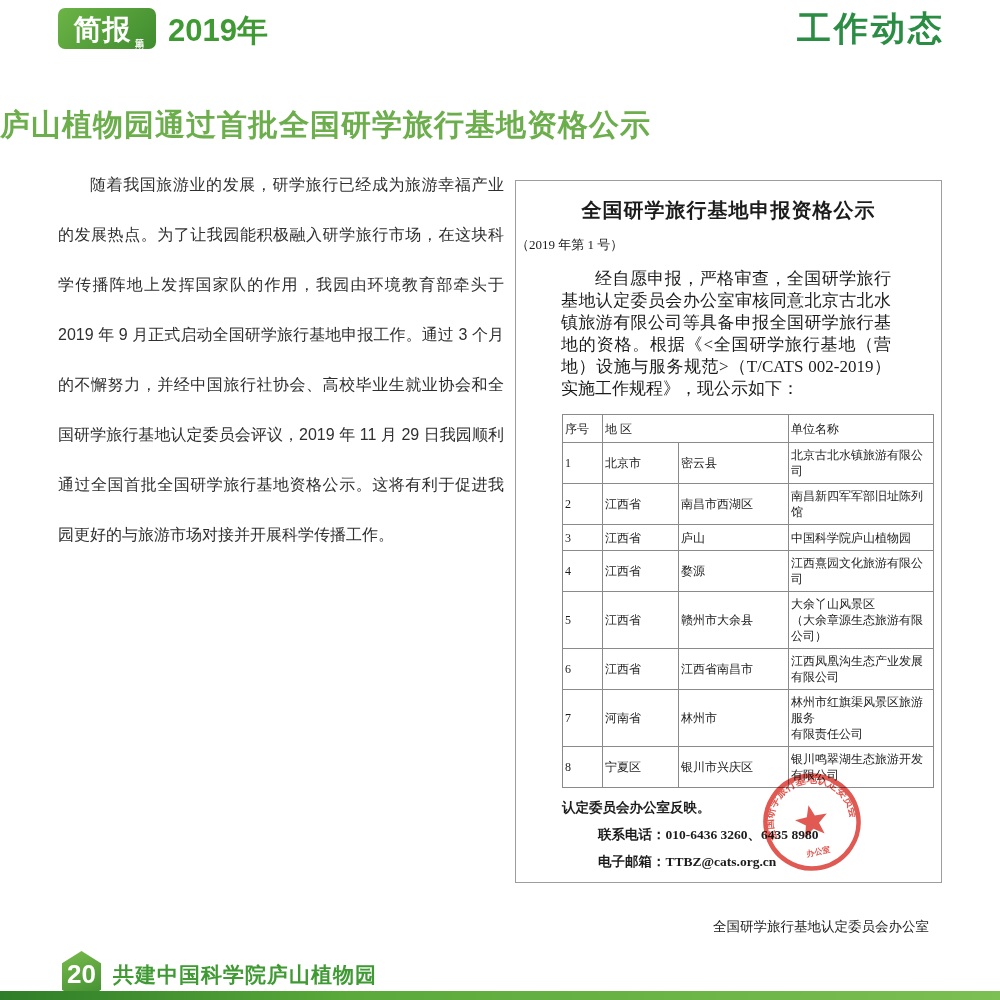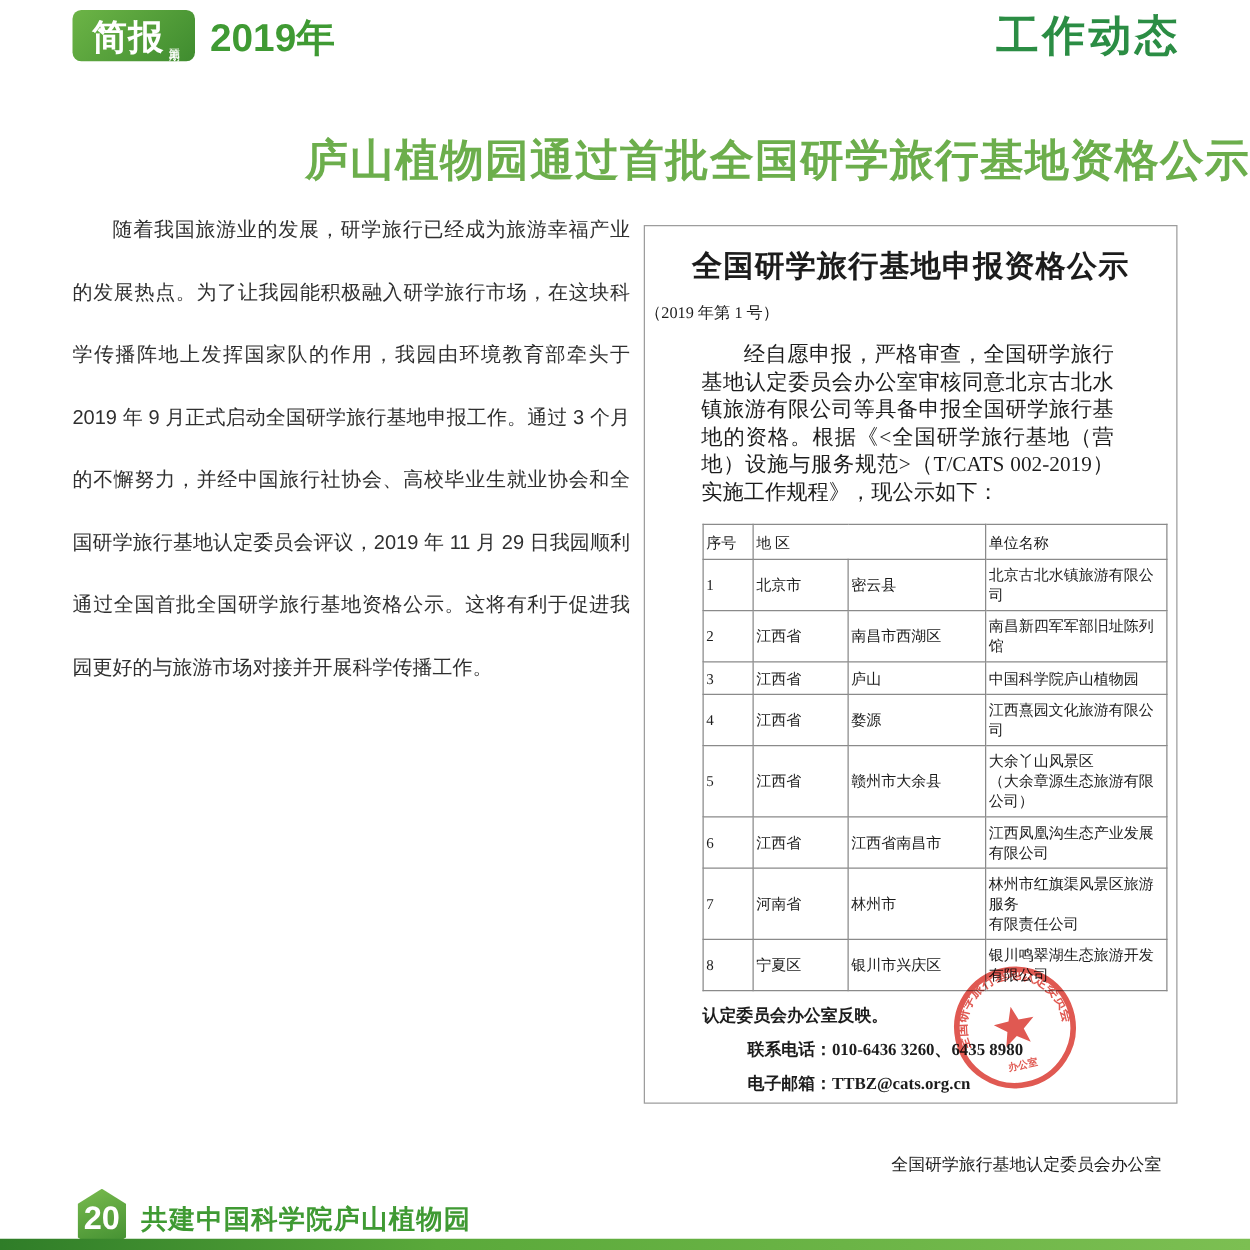--- a/index.html
+++ b/index.html
@@ -25,35 +25,35 @@
   .year { position:absolute; left:168px; top:10px; color:#3f9a33; font-size:31px; font-weight:bold; }
   .section-head {
     position:absolute; right:55px; top:6px; color:#2b8d44;
     font-family:Liberation Mono, monospace;
     font-size:34px; font-weight:bold; letter-spacing:3px;
   }
 
   
   .article-title {
     position:absolute; left:0; top:105px; width:100%;
-    text-align:right; color:#6cae4c; font-size:35px; font-weight:bold; letter-spacing:1px;
+    text-align:left; color:#6cae4c; font-size:30px; font-weight:bold; letter-spacing:1px;
   }
   .article-body {
     position:absolute; left:58px; top:160px; width:446px;
     color:#2f2f2f; font-size:16px; line-height:50px;
     text-align:justify; text-indent:2em;
   }
 
   
   .notice {
     position:absolute; left:515px; top:180px; width:427px; height:703px;
     background:#fff; border:1px solid #9d9d9d;
     font-family:"Liberation Serif","DejaVu Serif",serif; color:#1c1c1c;
   }
-  .notice-title { margin-top:16px; text-align:center; font-size:24px; font-weight:bold; letter-spacing:1px; }
+  .notice-title { margin-top:16px; text-align:center; font-size:20px; font-weight:bold; letter-spacing:1px; }
   .notice-number { margin-top:12px; text-align:left; font-size:13px; }
   .notice-intro {
     margin:14px 50px 0 45px; font-size:17px; line-height:22px;
     text-align:justify; text-indent:2em;
   }
   .notice-table {
     margin:14px 0 0 46px; border-collapse:collapse; table-layout:fixed; width:372px;
     font-size:12px; text-align:left;
   }
   .notice-table th, .notice-table td {

